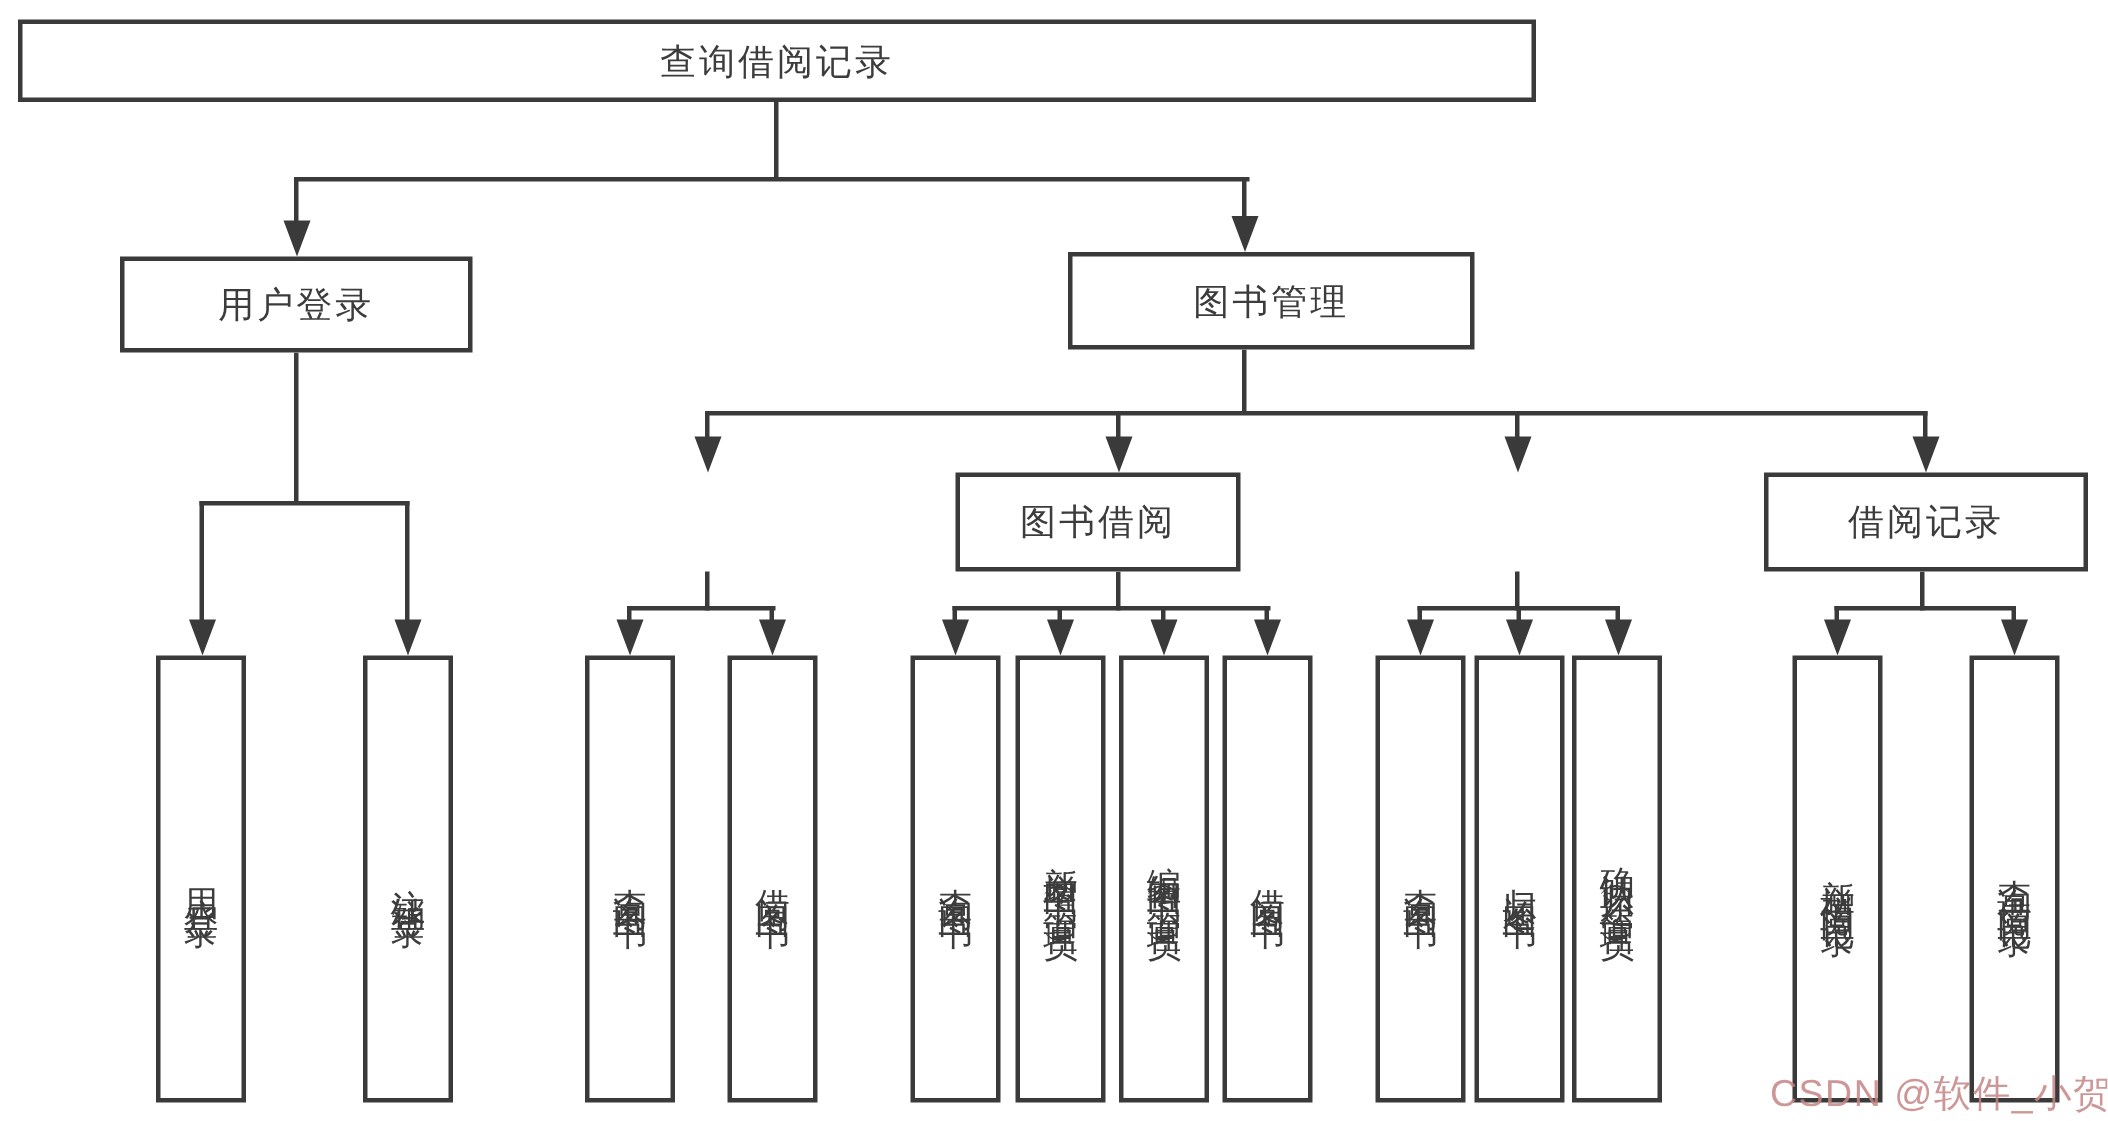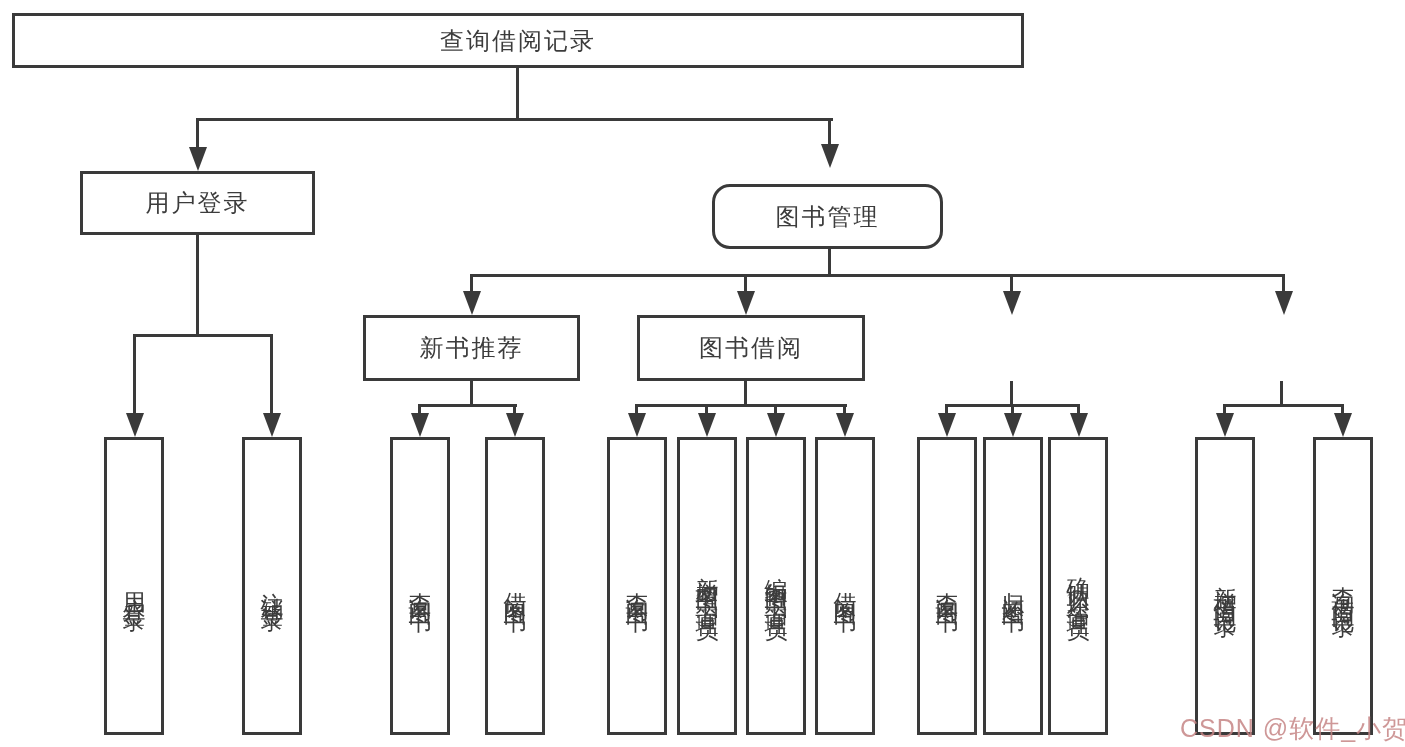--- a/index.html
+++ b/index.html
@@ -40,42 +40,42 @@
   <div class="box" style="left:12px; top:13px; width:1012px; height:55px;">查询借阅记录</div>
 
   <div class="vline" style="left:516px; top:68px; height:52px;"></div>
   <div class="hline" style="left:196px; top:118px; width:637px;"></div>
   <div class="vline" style="left:196px; top:118px; height:32px;"></div>
   <div class="arrow" style="left:189px; top:147px;"></div>
   <div class="vline" style="left:828px; top:118px; height:29px;"></div>
   <div class="arrow" style="left:821px; top:144px;"></div>
 
   <div class="box" style="left:80px; top:171px; width:235px; height:64px;">用户登录</div>
-  <div class="box" style="left:712px; top:184px; width:231px; height:65px;border-radius:18px;">图书管理</div>
+  <div class="box" style="left:712px; top:168px; width:271px; height:65px;">图书管理</div>
 
   <div class="vline" style="left:196px; top:235px; height:101px;"></div>
   <div class="hline" style="left:133px; top:334px; width:140px;"></div>
   <div class="vline" style="left:133px; top:334px; height:82px;"></div>
   <div class="arrow" style="left:126px; top:413px;"></div>
   <div class="vline" style="left:270px; top:334px; height:82px;"></div>
   <div class="arrow" style="left:263px; top:413px;"></div>
 
   <div class="vline" style="left:828px; top:233px; height:43px;"></div>
   <div class="hline" style="left:470px; top:274px; width:815px;"></div>
   <div class="vline" style="left:470px; top:274px; height:20px;"></div>
   <div class="arrow" style="left:463px; top:291px;"></div>
   <div class="vline" style="left:744px; top:274px; height:20px;"></div>
   <div class="arrow" style="left:737px; top:291px;"></div>
   <div class="vline" style="left:1010px; top:274px; height:20px;"></div>
   <div class="arrow" style="left:1003px; top:291px;"></div>
   <div class="vline" style="left:1282px; top:274px; height:20px;"></div>
   <div class="arrow" style="left:1275px; top:291px;"></div>
 
-  <div class="box" style="left:363px; top:315px; width:217px; height:66px;">新书推荐</div>
-  <div class="box" style="left:637px; top:315px; width:228px; height:66px;">图书借阅</div>
+  <div class="box" style="left:637px; top:315px; width:190px; height:66px;">图书借阅</div>
+  <div class="box" style="left:1176px; top:315px; width:216px; height:66px;">借阅记录</div>
 
   <div class="vline" style="left:470px; top:381px; height:26px;"></div>
   <div class="hline" style="left:419px; top:404px; width:98px;"></div>
   <div class="vline" style="left:418px; top:404px; height:12px;"></div>
   <div class="arrow" style="left:411px; top:413px;"></div>
   <div class="vline" style="left:513px; top:404px; height:12px;"></div>
   <div class="arrow" style="left:506px; top:413px;"></div>
 
   <div class="vline" style="left:744px; top:381px; height:26px;"></div>
   <div class="hline" style="left:635px; top:404px; width:212px;"></div>

